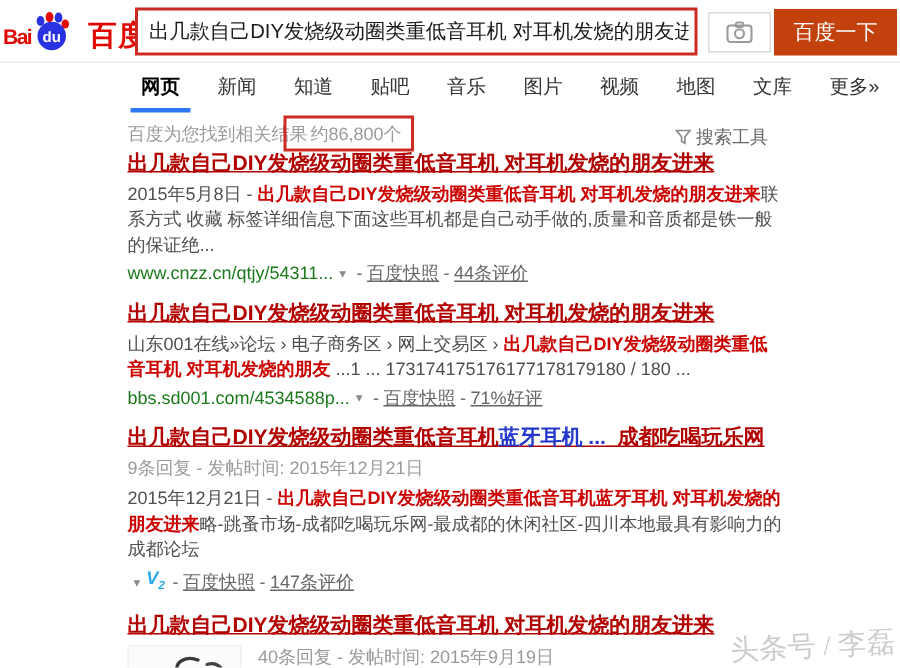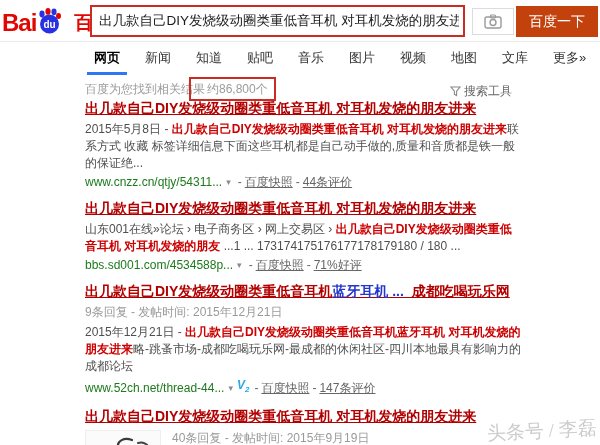--- a/index.html
+++ b/index.html
@@ -6,21 +6,21 @@
   html,body { width:600px; height:445px; }
   body {
     position:relative; background:#fff; overflow:hidden;
     font-family:"Liberation Sans","DejaVu Sans",sans-serif;
     -webkit-font-smoothing:antialiased;
   }
 
   
   .header { position:absolute; top:0; left:0; width:600px; height:42px; background:#fff; border-bottom:1px solid #ececec; }
   .logo { position:absolute; left:2px; top:7px; display:flex; align-items:center; cursor:pointer; }
-  .logo .bai { color:#e10601; font-size:24px; font-weight:bold; letter-spacing:-1px; }
+  .logo .bai { color:#e10601; font-size:14px; font-weight:bold; letter-spacing:-1px; }
   .logo .paw { margin:0 11px 0 0; }
   .logo .hanzi { color:#e10601; font-size:19px; font-weight:bold; letter-spacing:1px; }
 
   .search-box {
     position:absolute; left:90px; top:5px; width:375px; height:32px;
     border:2px solid #cc2b24; background:#fff; display:flex; align-items:center;
   }
   .search-box input {
     border:none; outline:none; width:100%; height:100%; padding:0 4px 0 7px;
     font-size:13.5px; color:#1a1a1a; font-family:inherit; background:transparent;
@@ -155,21 +155,20 @@
       <span class="sep">-</span>
       <a class="glink">71%好评</a>
     </div>
   </div>
 
   <div class="result">
     <a class="rtitle"><span>出几款自己DIY发烧级动圈类重低音耳机</span><span class="tblue">蓝牙耳机 ...</span><span>_成都吃喝玩乐网</span></a>
     <div class="meta">9条回复 - 发帖时间: 2015年12月21日</div>
     <div class="snippet"><span class="gray">2015年12月21日 - </span><span class="em">出几款自己DIY发烧级动圈类重低音耳机蓝牙耳机 对耳机发烧的朋友进来</span><span class="gray">略-跳蚤市场-成都吃喝玩乐网-最成都的休闲社区-四川本地最具有影响力的成都论坛</span></div>
     <div class="url-line">
-      <span class="url">www.52ch.net/thread-44...</span>
       <span class="arrow">▾</span>
       <span class="vbadge"><span>V</span><sub>2</sub></span>
       <span class="sep">-</span>
       <a class="glink">百度快照</a>
       <span class="sep">-</span>
       <a class="glink">147条评价</a>
     </div>
   </div>
 
   <div class="result">

